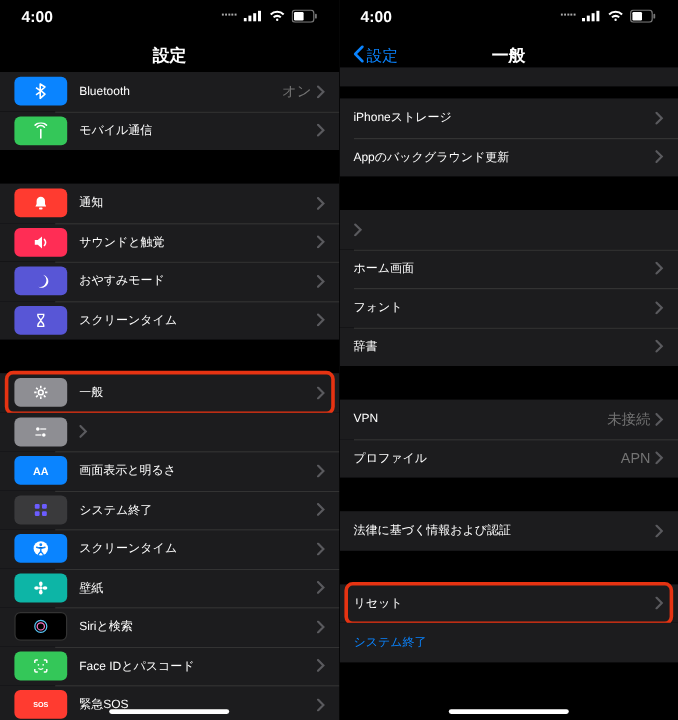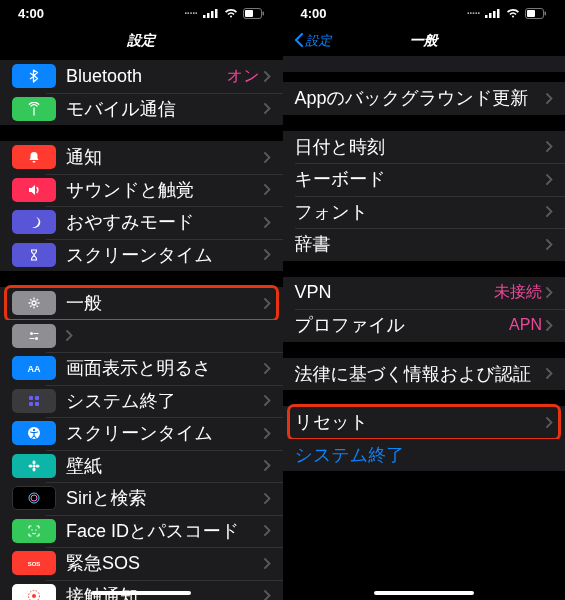--- a/index.html
+++ b/index.html
@@ -3,33 +3,33 @@
 <meta charset="utf-8">
 <style>
   * { box-sizing: border-box; margin: 0; padding: 0; }
   html, body { background: #2a2a2a; font-family: -apple-system, "Helvetica Neue", Arial, sans-serif; }
   .stage { width: 565px; height: 600px; display: flex; gap: 0; background: #1a1a1a; }
   .phone { flex: 1; height: 100%; background: #000; position: relative; overflow: hidden; display: flex; flex-direction: column; }
   .statusbar { height: 26px; display: flex; align-items: center; justify-content: space-between; padding: 0 18px; color: #fff; font-size: 13px; font-weight: 600; position: relative; }
   .status-right { display: flex; align-items: center; gap: 5px; font-size: 11px; color: #aaa; letter-spacing: -1px; }
   .status-dots::before { content: "·····"; }
   .signal svg, .wifi svg, .battery svg { display: block; }
-  .navbar { height: 30px; display: flex; align-items: center; justify-content: center; position: relative; color: #fff; font-size: 14px; font-weight: 600; font-style: italic; }
+  .navbar { height: 30px; display: flex; align-items: flex-end; justify-content: center; position: relative; color: #fff; font-size: 14px; font-weight: 600; }
   .navbar .back { position: absolute; left: 10px; display: flex; align-items: center; color: #0a84ff; font-size: 13px; font-weight: 400; }
   .navbar .back svg { margin-right: 2px; }
   .scroll-area { flex: 1; overflow: hidden; }
-  .group { margin-top: 16px; }
+  .group { margin-top: 28px; }
   .group.tight { margin-top: 10px; }
   .group.first { margin-top: 4px; }
   .cell { display: flex; align-items: center; height: 32.5px; padding: 0 12px; background: #1c1c1e; position: relative; }
   .cell + .cell::before { content: ""; position: absolute; left: 46px; right: 0; top: 0; height: 1px; background: #333; }
   .cell.noicon + .cell.noicon::before { left: 12px; }
   .cell .icon { width: 44px; height: 24px; border-radius: 5px; display: flex; align-items: center; justify-content: center; margin-right: 10px; flex-shrink: 0; }
-  .cell .label { flex: 1; color: #fff; font-size: 18px; }
-  .cell .value { color: #ec4899; font-size: 16px; margin-right: 4px; }
+  .cell .label { flex: 1; color: #fff; font-size: 10px; }
+  .cell .value { color: #737373; font-size: 12px; margin-right: 4px; }
   .cell .chevron svg { display: block; }
   .highlight { position: relative; }
   .highlight::after { content: ""; position: absolute; inset: -2px 4px; border: 3px solid #e63312; border-radius: 7px; pointer-events: none; }
   .homebar { position: absolute; bottom: 5px; left: 50%; width: 100px; height: 4px; background: #fff; border-radius: 3px; transform: translateX(-50%); }
   .link-cell .label { color: #0a84ff; }
   
   .bg-blue { background:#0a84ff;} .bg-green{background:#34c759;} .bg-red{background:#ff3b30;}
   .bg-pink{background:#ff2d55;} .bg-indigo{background:#5856d6;} .bg-gray{background:#8e8e93;}
   .bg-darkgray{background:#3a3a3c;} .bg-teal{background:#0db5a6;} .bg-black{background:#000; border:1px solid #333;}
   .bg-white{background:#fff;}
@@ -345,39 +345,46 @@
         <span>設定</span>
       </span>
       <span>一般</span>
     </div>
     <div class="scroll-area" id="right-scroll">
         <div class="group" style="margin-top: 0px;">
           <div class="cell noicon" style="height: 16px;"></div>
         </div>
         <div class="group tight">
           <div class="cell noicon">
+            <span class="label">iPhoneストレージ</span>
+            <span class="chevron">
+              <svg width="7" height="11" viewBox="0 0 7 11">
+                <path d="M1 1l4.5 4.5L1 10" stroke="#5a5a5e" stroke-width="1.8" fill="none" stroke-linecap="round"></path>
+              </svg>
+            </span>
+          </div>
+          <div class="cell noicon">
             <span class="label">Appのバックグラウンド更新</span>
             <span class="chevron">
               <svg width="7" height="11" viewBox="0 0 7 11">
                 <path d="M1 1l4.5 4.5L1 10" stroke="#5a5a5e" stroke-width="1.8" fill="none" stroke-linecap="round"></path>
               </svg>
             </span>
           </div>
         </div>
         <div class="group ">
           <div class="cell noicon">
-            <span class="label">日付と時刻</span>
-            <span class="chevron">
-              <svg width="7" height="11" viewBox="0 0 7 11">
-                <path d="M1 1l4.5 4.5L1 10" stroke="#5a5a5e" stroke-width="1.8" fill="none" stroke-linecap="round"></path>
-              </svg>
-            </span>
-          </div>
-          <div class="cell noicon">
-            <span class="label">キーボード</span>
+            <span class="chevron">
+              <svg width="7" height="11" viewBox="0 0 7 11">
+                <path d="M1 1l4.5 4.5L1 10" stroke="#5a5a5e" stroke-width="1.8" fill="none" stroke-linecap="round"></path>
+              </svg>
+            </span>
+          </div>
+          <div class="cell noicon">
+            <span class="label">ホーム画面</span>
             <span class="chevron">
               <svg width="7" height="11" viewBox="0 0 7 11">
                 <path d="M1 1l4.5 4.5L1 10" stroke="#5a5a5e" stroke-width="1.8" fill="none" stroke-linecap="round"></path>
               </svg>
             </span>
           </div>
           <div class="cell noicon">
             <span class="label">フォント</span>
             <span class="chevron">
               <svg width="7" height="11" viewBox="0 0 7 11">

